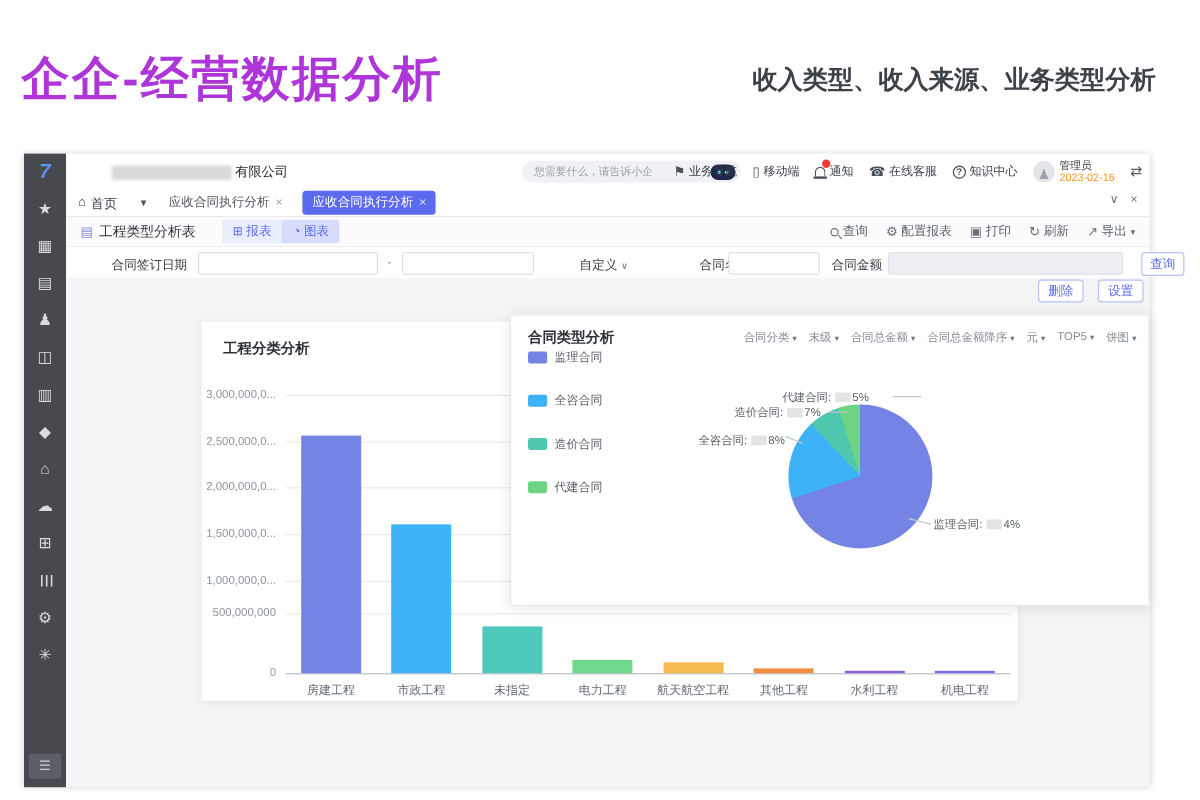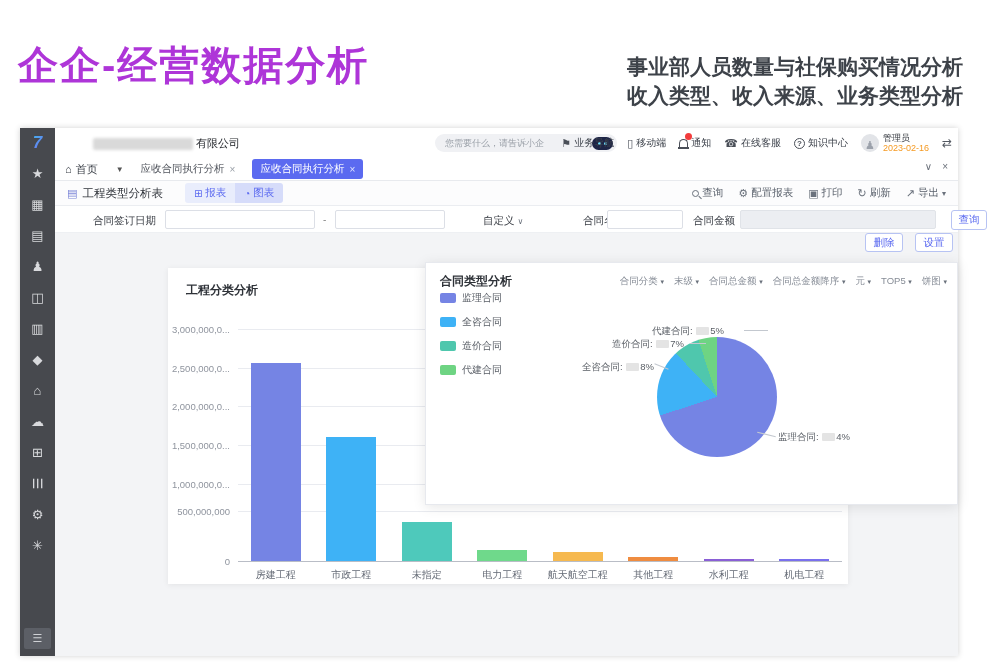--- a/index.html
+++ b/index.html
@@ -117,35 +117,34 @@
   #cats { position:absolute; left:0; top:238px; width:604px; display:flex; }
   .cat { flex:1; text-align:center; font-size:10px; color:#646a75; }
 
   
   #card-pie { left:405px; top:134px; width:533px; height:243px; background:#fff;
     border:1px solid #e7e9ee; box-shadow:0 2px 12px rgba(0,0,0,.10); }
   #pie-title { position:absolute; left:14px; top:10px; font-size:12px; font-weight:bold; color:#2e3238; }
   #pie-filters { position:absolute; right:10px; top:12px; display:flex; gap:10px; }
   .pfilter { font-size:9.5px; color:#868c96; cursor:pointer; }
   .pfilter .caret { font-size:7px; }
-  #pie-legend { position:absolute; left:14px; top:28px; display:flex; flex-direction:column; gap:10px;text-align:right; }
+  #pie-legend { position:absolute; left:14px; top:28px; display:flex; flex-direction:column; gap:22px;text-align:right; }
   .leg { display:flex; align-items:center; gap:6px; font-size:10px; color:#5c6169; }
   .leg .sw { width:16px; height:10px; border-radius:2px; }
   #pie { position:absolute; left:231px; top:74px; width:120px; height:120px; border-radius:50%; }
   .plabel { position:absolute; font-size:9.5px; color:#5a5f66; white-space:nowrap; }
   .masked { display:inline-block; width:13px; height:8px; background:#e4e4e4; border-radius:1px;
     margin:0 1px; filter:blur(.6px); vertical-align:middle; }
   .conn { position:absolute; height:1px; background:#c3c8cf; }
 </style>
 </head>
 <body>
 
 <div class="abs" id="headline">企企-经营数据分析</div>
 <div class="abs" id="subtitle">
-  <div>事业部人员数量与社保购买情况分析</div>
   <div>收入类型、收入来源、业务类型分析</div>
 </div>
 
 <div class="abs" id="window">
 
   <div class="abs" id="sidebar">
     <div id="logo">7</div>
 
     <div class="side-ic">
         <span>★</span>

